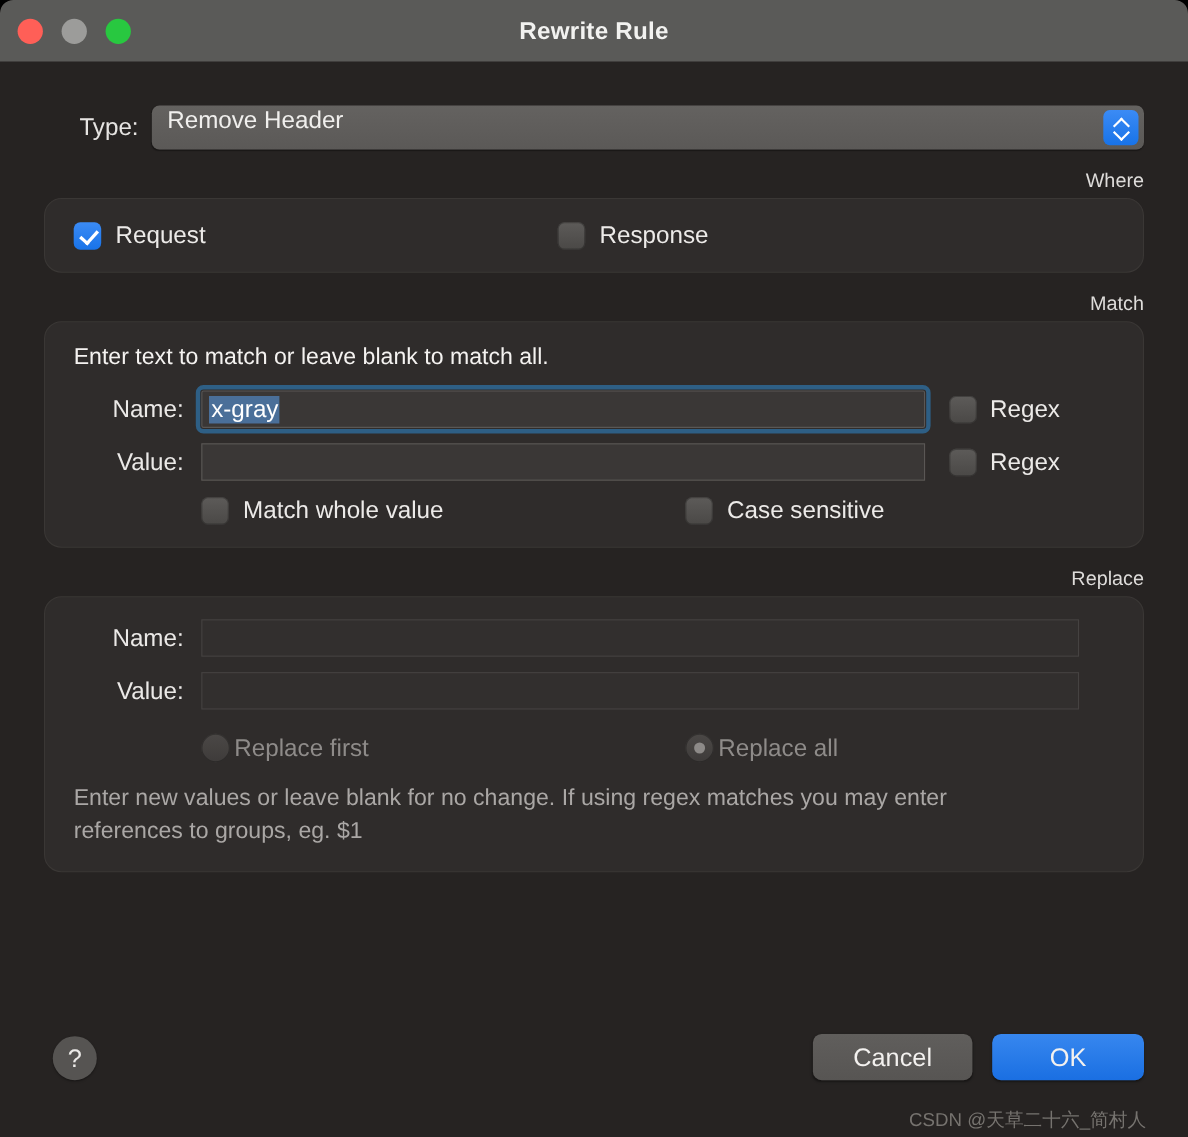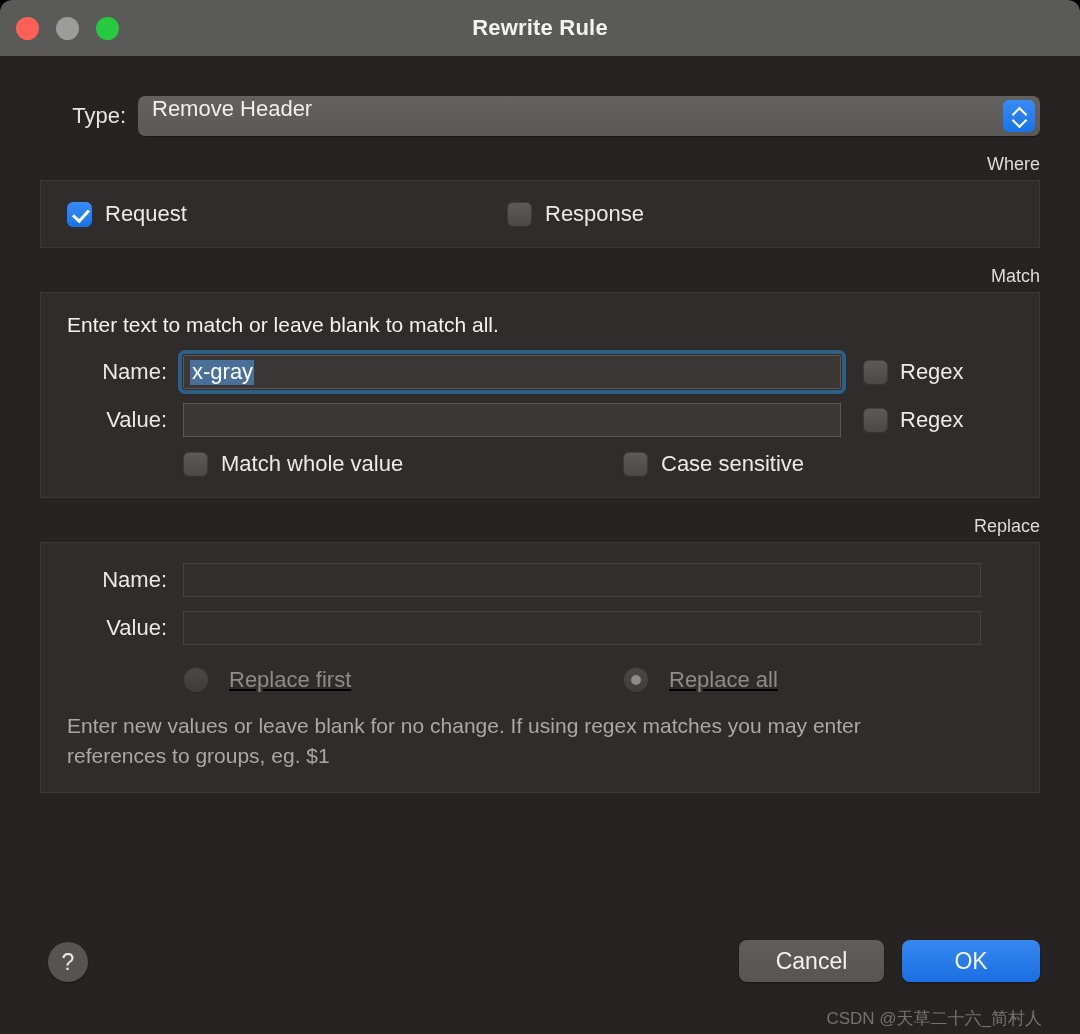--- a/index.html
+++ b/index.html
@@ -123,21 +123,21 @@
   .group-legend {
     color: #dedcda;
     font-size: 18px;
     padding-left: 18px;
     margin-bottom: 5px;
     text-align: right;
   }
   .group-body {
     background: #2f2c2b;
     border: 1px solid #3a3735;
-    border-radius: 0;
+    border-radius: 16px;
     padding: 20px 26px;
   }
 
   
   .cb-row { display: flex; align-items: center; }
   .checkbox-wrap {
     display: flex;
     align-items: center;
     gap: 13px;
   }
@@ -233,22 +233,21 @@
   }
   .radio-row {
     display: flex;
     padding-left: 116px;
     margin-top: 22px;
     margin-bottom: 18px;
   }
   .radio-wrap {
     display: flex;
     align-items: flex-start;
-    gap: 20px;
-    text-decoration: underline;
+    gap: 4px;
   }
   .radio-wrap:first-child { width: 440px; }
   .radio {
     width: 26px; height: 26px;
     border-radius: 50%;
     background: linear-gradient(#4b4846, #3e3b3a);
     box-shadow: inset 0 0 0 1px rgba(0,0,0,.3);
     position: relative;
     flex: 0 0 auto;
   }

